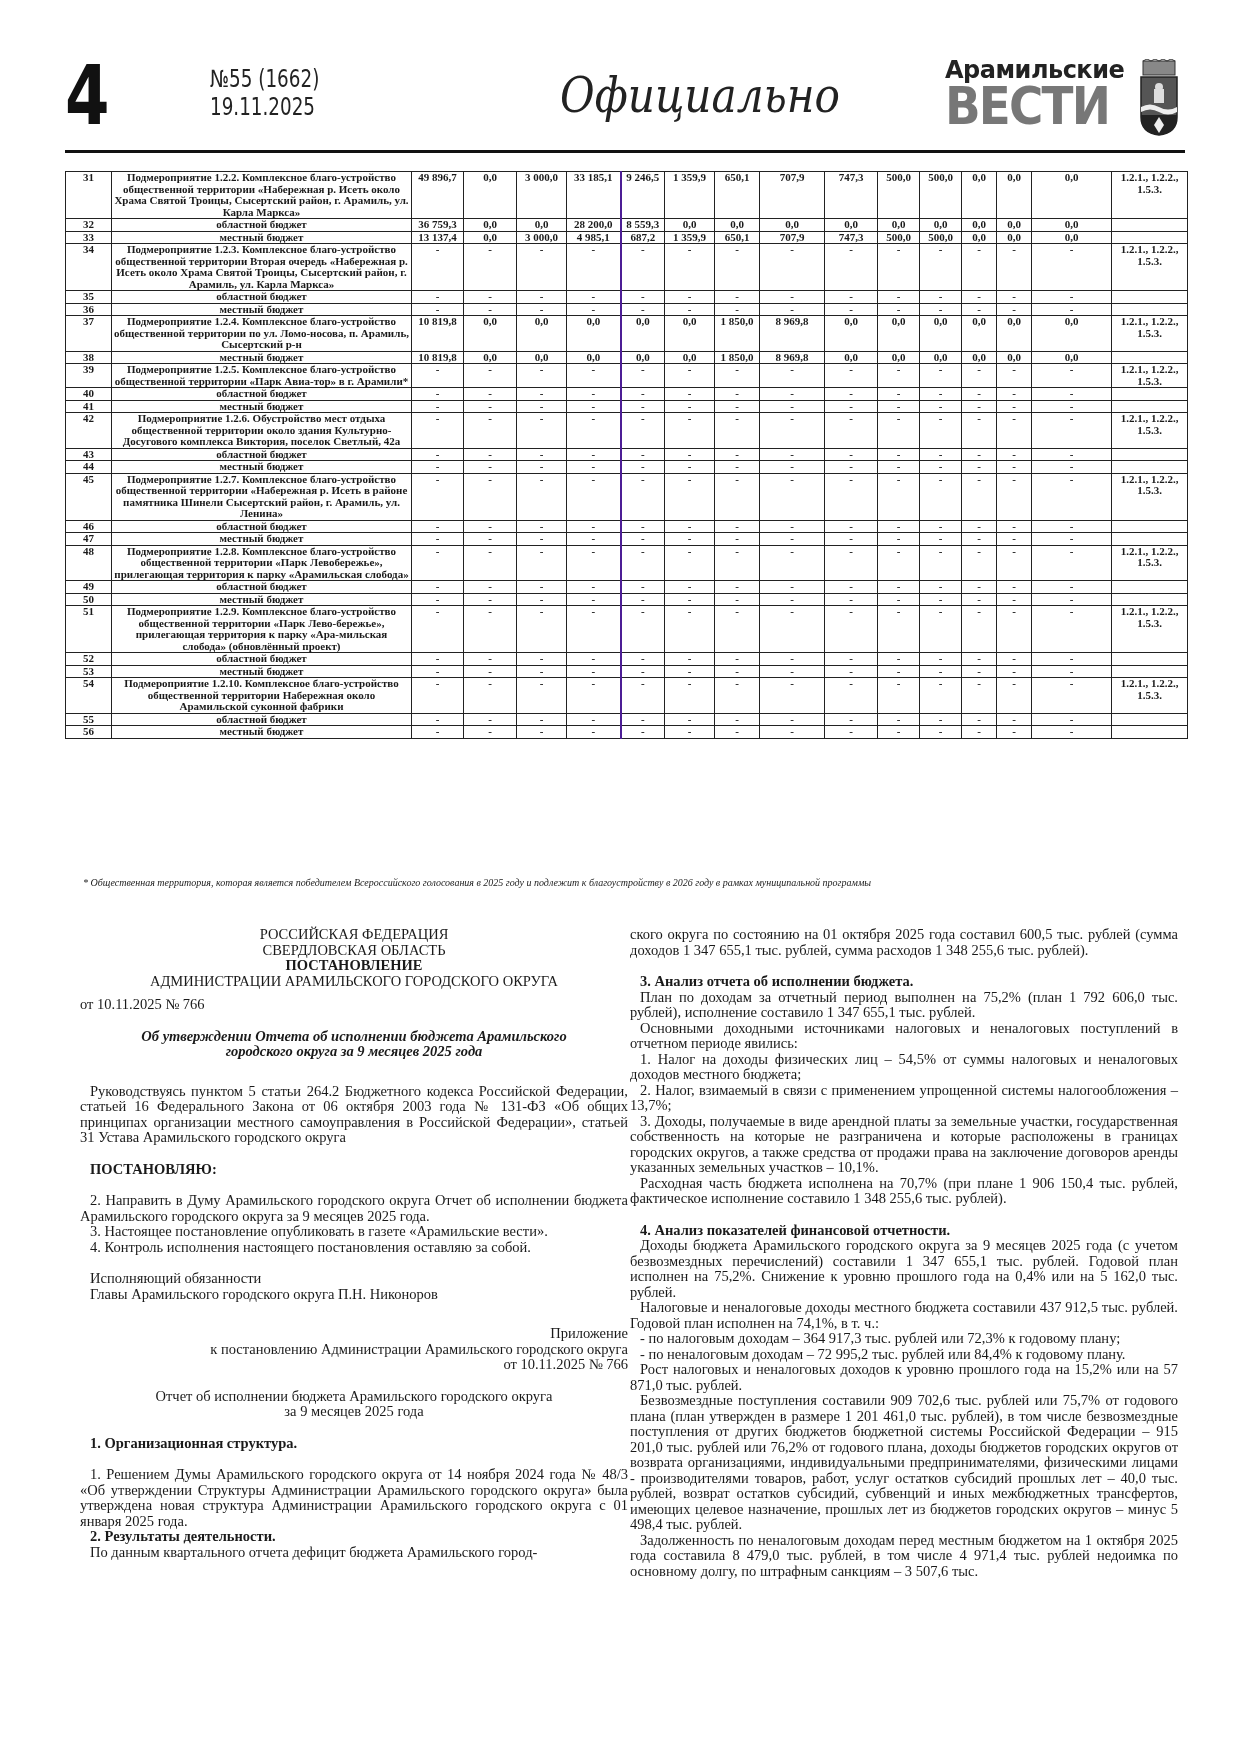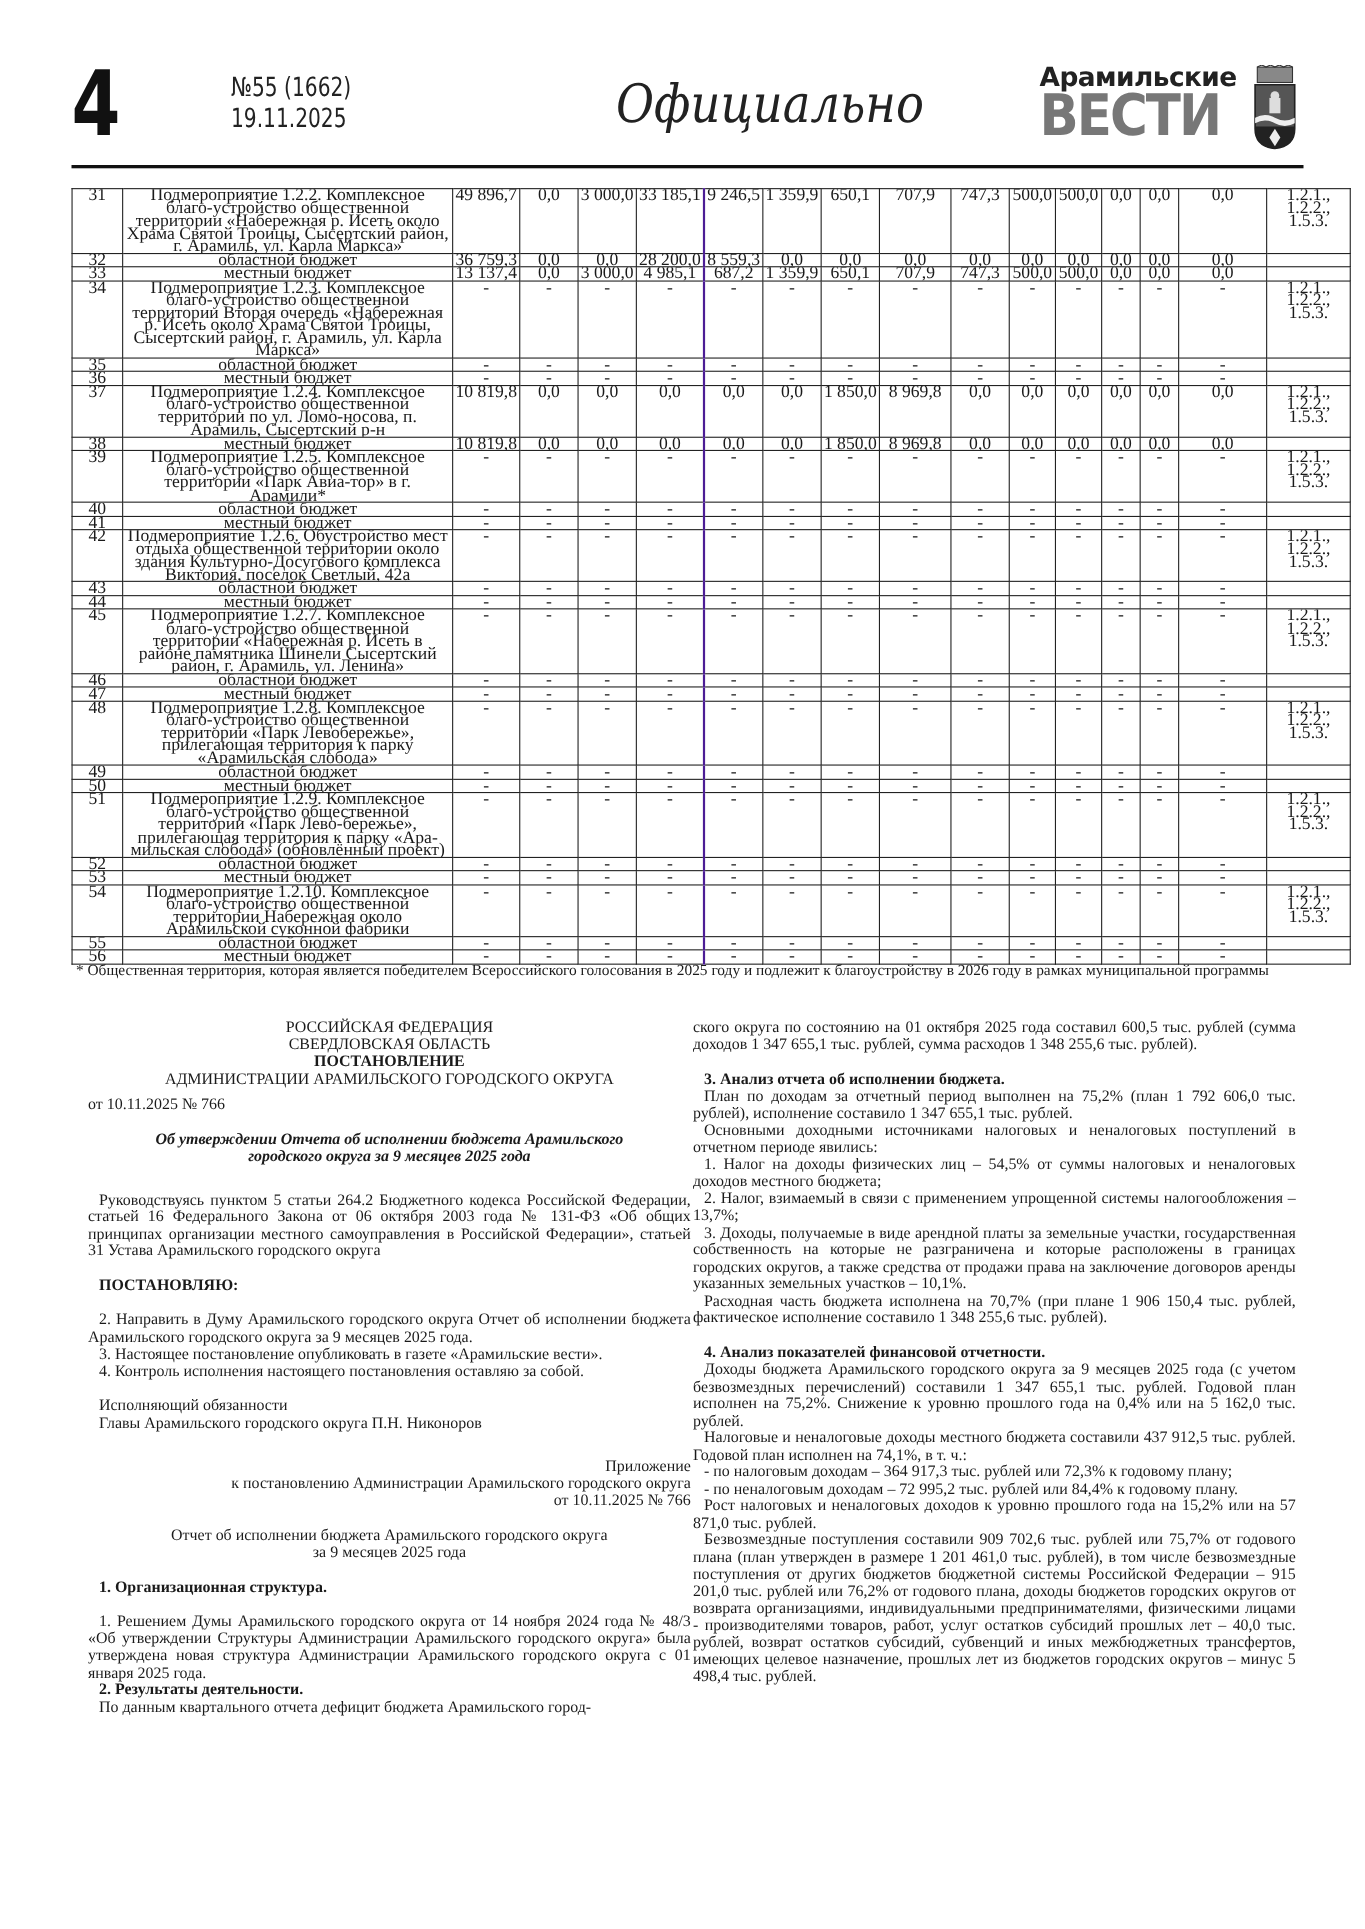--- a/index.html
+++ b/index.html
@@ -11,28 +11,28 @@
   .issue { position: absolute; left: 145px; top: 10px; font-family: "DejaVu Sans Condensed","DejaVu Sans", sans-serif;
            font-size: 24px; line-height: 28px; color: #222; transform: scaleX(0.85); transform-origin: left top; }
   .section-title { position: absolute; left: 495px; top: 12px; font-family: "DejaVu Serif", serif; font-style: italic;
                    font-size: 48px; color: #222; transform: scaleX(0.88); transform-origin: left top; }
   .brand { position: absolute; left: 880px; top: 4px; width: 150px; }
   .brand-top { font-family: "DejaVu Sans", sans-serif; font-weight: bold; font-size: 24px; color: #222; line-height: 22px; letter-spacing: -0.5px; }
   .brand-main { font-family: "DejaVu Sans", sans-serif; font-weight: bold; font-size: 52px; color: #777; line-height: 50px; letter-spacing: -2px; transform: scaleX(0.9); transform-origin: left top; }
   .coat { position: absolute; left: 1072px; top: 4px; width: 44px; height: 78px; }
   .rule { position: absolute; left: 65px; top: 150px; width: 1120px; height: 3px; background: #111; }
 
-  table.grid { position: absolute; left: 65px; top: 171px; border-collapse: collapse; font-size: 16px; line-height: 11.5px; table-layout: fixed; }
+  table.grid { position: absolute; left: 65px; top: 171px; border-collapse: collapse; font-size: 11px; line-height: 11.5px; table-layout: fixed; font-weight: bold; }
   table.grid td { border: 1px solid #222; text-align: center; vertical-align: top; padding: 0 2px; overflow: hidden; white-space: nowrap; }
   table.grid td.desc { white-space: normal; margin-top: 12px; }
   table.grid td.refs { white-space: normal; }
   table.grid td.thick-l { border-left: 2px solid #4c1d95; }
   table.grid tr.sub td { height: 11px; }
 
-  .footnote { position: absolute; left: 55px; top: 874px; width: 1120px; font-size: 14px; line-height: 17px; text-indent: 14px; }
+  .footnote { position: absolute; left: 69px; top: 874px; width: 1120px; font-size: 10px; line-height: 17px; text-indent: 14px; font-style: italic; }
 
   .col { position: absolute; top: 927px; width: 548px; font-size: 14.5px; line-height: 15.5px; text-align: justify; }
   .col.left { left: 80px; }
   .col.right { left: 630px; }
   .c { text-align: center; }
   .r { text-align: right; }
   .b { font-weight: bold; }
   .bi { font-weight: bold; font-style: italic; }
   .p { text-indent: 10px; margin: 0; }
   .np { margin: 0; }
@@ -633,13 +633,14 @@
   <p class="p">3. Доходы, получаемые в виде арендной платы за земельные участки, государственная собственность на которые не разграничена и которые расположены в границах городских округов, а также средства от продажи права на заключение договоров аренды указанных земельных участков – 10,1%.</p>
   <p class="p">Расходная часть бюджета исполнена на 70,7% (при плане 1 906 150,4 тыс. рублей, фактическое исполнение составило 1 348 255,6 тыс. рублей).</p>
   <div class="gap14"></div>
   <p class="p b">4. Анализ показателей финансовой отчетности.</p>
   <p class="p">Доходы бюджета Арамильского городского округа за 9 месяцев 2025 года (с учетом безвозмездных перечислений) составили 1 347 655,1 тыс. рублей. Годовой план исполнен на 75,2%. Снижение к уровню прошлого года на 0,4% или на 5 162,0 тыс. рублей.</p>
   <p class="p">Налоговые и неналоговые доходы местного бюджета составили 437 912,5 тыс. рублей. Годовой план исполнен на 74,1%, в т. ч.:</p>
   <p class="p">- по налоговым доходам – 364 917,3 тыс. рублей или 72,3% к годовому плану;</p>
   <p class="p">- по неналоговым доходам – 72 995,2 тыс. рублей или 84,4% к годовому плану.</p>
   <p class="p">Рост налоговых и неналоговых доходов к уровню прошлого года на 15,2% или на 57 871,0 тыс. рублей.</p>
   <p class="p">Безвозмездные поступления составили 909 702,6 тыс. рублей или 75,7% от годового плана (план утвержден в размере 1 201 461,0 тыс. рублей), в том числе безвозмездные поступления от других бюджетов бюджетной системы Российской Федерации – 915 201,0 тыс. рублей или 76,2% от годового плана, доходы бюджетов городских округов от возврата организациями, индивидуальными предпринимателями, физическими лицами - производителями товаров, работ, услуг остатков субсидий прошлых лет – 40,0 тыс. рублей, возврат остатков субсидий, субвенций и иных межбюджетных трансфертов, имеющих целевое назначение, прошлых лет из бюджетов городских округов – минус 5 498,4 тыс. рублей.</p>
+  <p class="p">Задолженность по неналоговым доходам перед местным бюджетом на 1 октября 2025 года составила 8 479,0 тыс. рублей, в том числе 4 971,4 тыс. рублей недоимка по основному долгу, по штрафным санкциям – 3 507,6 тыс.</p>
 </div>
 
 </body></html>

